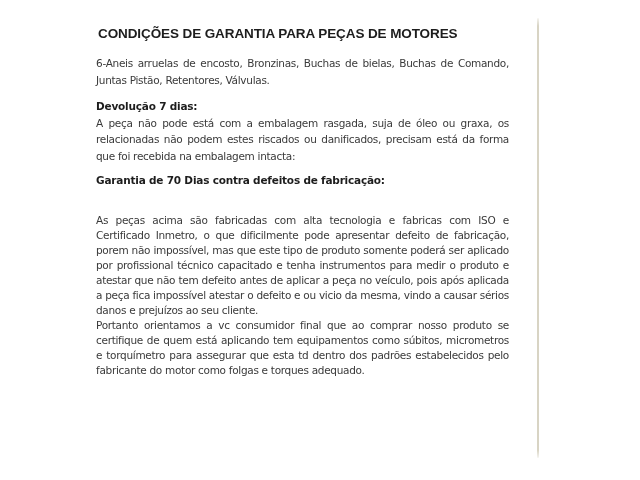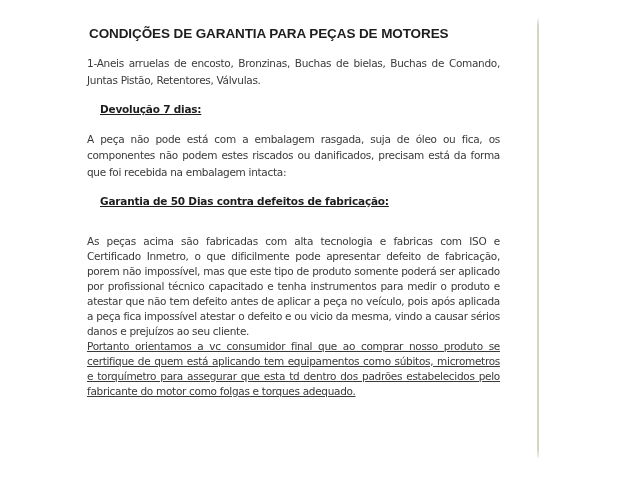--- a/index.html
+++ b/index.html
@@ -13,21 +13,21 @@
   body {
     width: 640px;
     height: 480px;
     background: var(--page-bg);
     position: relative;
     overflow: hidden;
     font-family: "DejaVu Sans", "Liberation Sans", sans-serif;
   }
   .doc {
     position: absolute;
-    left: 87px;
+    left: 96px;
     top: 25px;
     width: 413px;
   }
   .title {
     font-family: "Liberation Sans", sans-serif;
     font-size: 13.5px;
     font-weight: bold;
     letter-spacing: -0.1px;
     line-height: 17px;
     color: var(--heading-color);
@@ -42,28 +42,27 @@
     text-align: justify;
     margin: 0 0 10px 0;
   }
   .para.tight-after { margin-bottom: 8px; }
   .heading {
     font-size: 10.5px;
     font-weight: bold;
     letter-spacing: -0.2px;
     line-height: 16.5px;
     color: var(--heading-color);
-    margin: 13px;
+    margin: 0;
     text-align: left;
-    text-decoration: underline;
   }
   .heading.gap-after { margin-bottom: 8px; }
   .para.lg { line-height: 15px; }
   .para.no-gap { margin-bottom: 0; margin-top: 24px; }
-  .para.gap-9 { margin-bottom: 9px; text-decoration: underline; }
+  .para.gap-9 { margin-bottom: 9px; }
   .divider {
     position: absolute;
     left: 537px;
     top: 18px;
     width: 2px;
     height: 440px;
     border-radius: 2px;
     background: linear-gradient(
       to bottom,
       rgba(216,212,196,0.25) 0px,
@@ -73,28 +72,28 @@
     );
   }
 </style>
 </head>
 <body>
 
 <div class="doc">
 
   <h1 class="title">CONDIÇÕES DE GARANTIA PARA PEÇAS DE MOTORES</h1>
 
-  <p class="para">1-Aneis arruelas de encosto, Bronzinas, Buchas de bielas, Buchas de Comando, Juntas Pistão, Retentores, Válvulas.</p>
+  <p class="para">6-Aneis arruelas de encosto, Bronzinas, Buchas de bielas, Buchas de Comando, Juntas Pistão, Retentores, Válvulas.</p>
 
 
   <h2 class="heading">Devolução 7 dias:</h2>
 
-  <p class="para tight-after">A peça não pode está com a embalagem rasgada, suja de óleo ou fica, os componentes não podem estes riscados ou danificados, precisam está da forma que foi recebida na embalagem intacta:</p>
+  <p class="para tight-after">A peça não pode está com a embalagem rasgada, suja de óleo ou graxa, os relacionadas não podem estes riscados ou danificados, precisam está da forma que foi recebida na embalagem intacta:</p>
 
-  <h2 class="heading gap-after">Garantia de 50 Dias contra defeitos de fabricação:</h2>
+  <h2 class="heading gap-after">Garantia de 70 Dias contra defeitos de fabricação:</h2>
 
   <p class="para lg no-gap">As peças acima são fabricadas com alta tecnologia e fabricas com ISO e Certificado Inmetro, o que dificilmente pode apresentar defeito de fabricação, porem não impossível, mas que este tipo de produto somente poderá ser aplicado por profissional técnico capacitado e tenha instrumentos para medir o produto e atestar que não tem defeito antes de aplicar a peça no veículo, pois após aplicada a peça fica impossível atestar o defeito e ou vicio da mesma, vindo a causar sérios danos e prejuízos ao seu cliente.</p>
 
   <p class="para lg gap-9">Portanto orientamos a vc consumidor final que ao comprar nosso produto se certifique de quem está aplicando tem equipamentos como súbitos, micrometros e torquímetro para assegurar que esta td dentro dos padrões estabelecidos pelo fabricante do motor como folgas e torques adequado.</p>
 
 
 </div>
 
 <div class="divider"></div>
 

